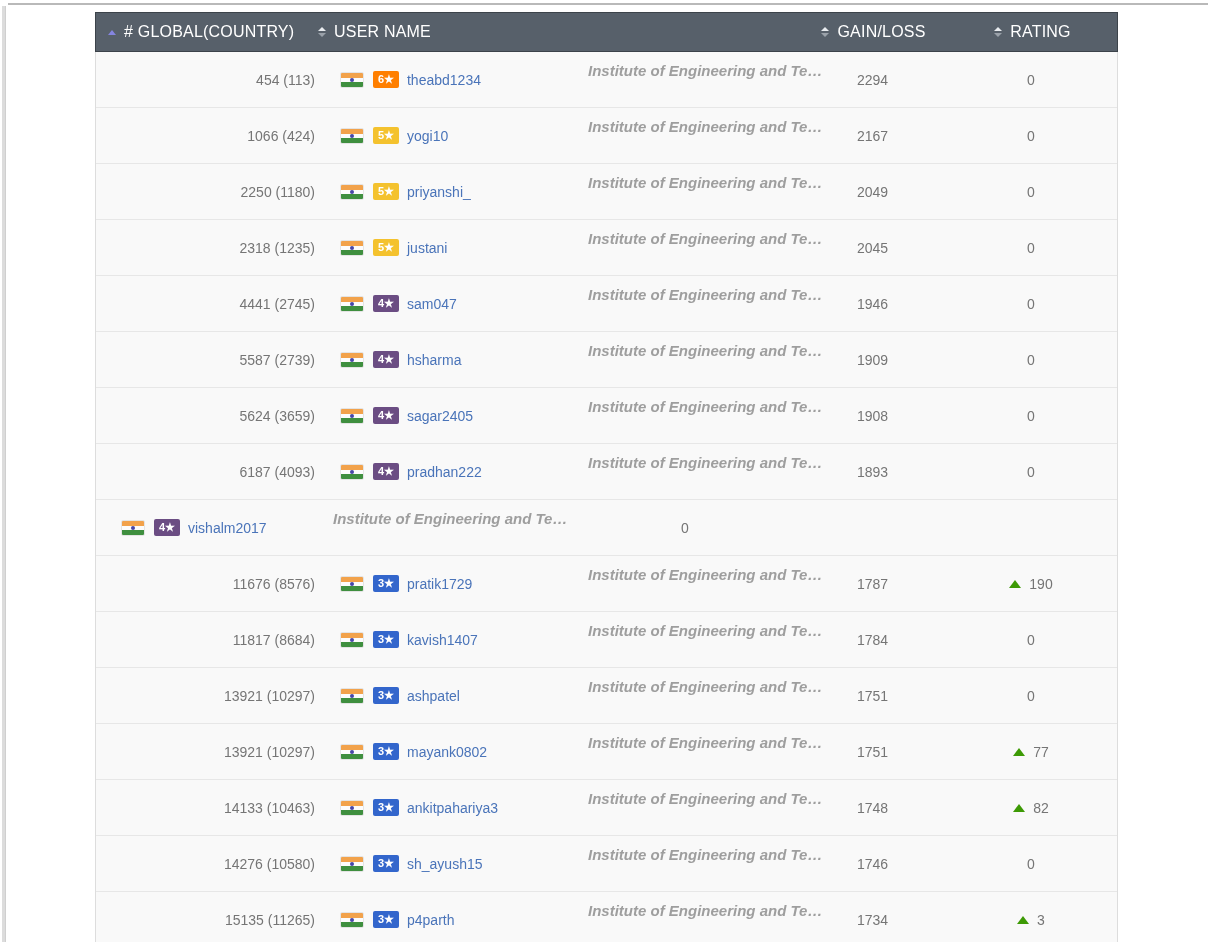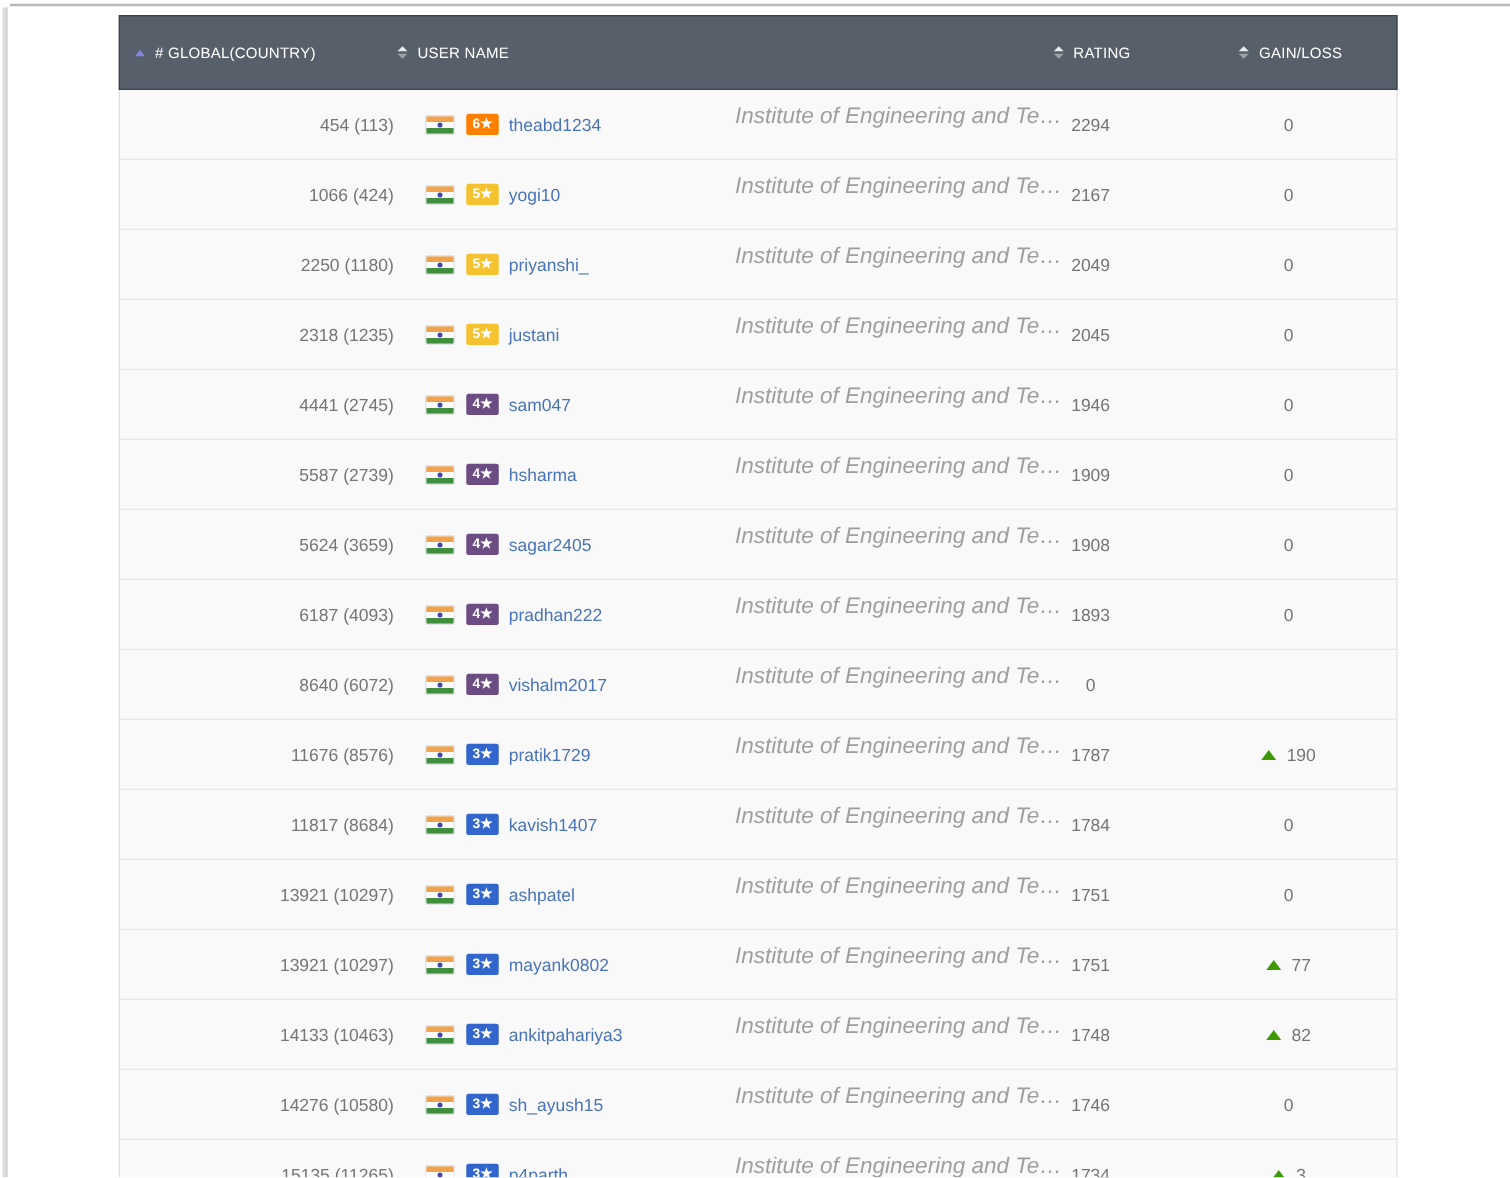--- a/index.html
+++ b/index.html
@@ -9,23 +9,23 @@
 
   
   .edge-left  { position:absolute; left:2px; top:6px; bottom:0; width:4px;
                 background:#dcdcdc; border-right:1px solid #cfcfcf; }
   .edge-top   { position:absolute; left:8px; right:0; top:3px; height:2px; background:#b9b9b9; }
 
   .table { position:absolute; left:95px; top:12px; width:1023px; }
 
   
   .thead { display:grid; grid-template-columns:220px 255px 230px 145px 173px;
-           height:60px; background:var(--header-bg,#57606a);
+           height:40px; background:var(--header-bg,#57606a);
            border:1px solid var(--header-border,#3c434a); color:var(--header-text,#fff);
-           font-size:12px; letter-spacing:.2px; }
+           font-size:16px; letter-spacing:.2px; }
   .th { display:flex; align-items:center; white-space:nowrap; }
   .th-rank   { justify-content:flex-start; padding-left:12px; }
   .th-user   { justify-content:flex-start; padding-left:2px; }
   .th-rating { justify-content:center; }
   .th-gain   { justify-content:center; }
 
   .sort-asc { display:inline-block; width:0; height:0; margin-right:8px;
               border-left:4px solid transparent; border-right:4px solid transparent;
               border-bottom:5px solid var(--sort-active,#8585e0); }
   .sort-both { display:inline-flex; flex-direction:column; align-items:center;
@@ -55,21 +55,21 @@
           background:linear-gradient(to bottom, #f2a24b 0 33%, #fcfcfc 33% 66%, #3f8f3f 66% 100%); }
   .flag::after { content:""; position:absolute; left:50%; top:50%; width:4px; height:4px;
           margin:-2px 0 0 -2px; border-radius:50%; background:#4646a8; }
 
   .star-badge { display:inline-block; padding:2px 5px 3px 5px; border-radius:2px;
           color:#fff; font-size:11px; font-weight:bold; line-height:12px;
           margin-right:8px; flex:none; }
 
   .username { color:var(--username-link,#4a74b9); text-decoration:none; font-size:14px; }
 
-  .inst { font-style:italic; font-size:18px; color:var(--institute-text,#9e9e9e); }
+  .inst { font-style:italic; font-size:15px; color:var(--institute-text,#9e9e9e);font-weight:bold; }
 
   .gain-up { display:none; width:0; height:0;
           border-left:6px solid transparent; border-right:6px solid transparent;
           border-bottom:8px solid var(--gain-up-green,#3d9a05); }
 </style>
 </head>
 <body>
 
 <div class="page">
   <div class="edge-left"></div>
@@ -79,28 +79,28 @@
     <div class="thead">
       <div class="th th-rank">
         <span class="sort-asc"></span>
         <span># GLOBAL(COUNTRY)</span>
       </div>
       <div class="th th-user">
         <span class="sort-both"></span>
         <span>USER NAME</span>
       </div>
       <div class="th th-inst"></div>
+      <div class="th th-gain">
+        <span class="sort-both"></span>
+        <span>GAIN/LOSS</span>
+      </div>
       <div class="th th-rating">
         <span class="sort-both"></span>
         <span>RATING</span>
       </div>
-      <div class="th th-gain">
-        <span class="sort-both"></span>
-        <span>GAIN/LOSS</span>
-      </div>
     </div>
     <div class="tbody">
   <div class="tr">
     <div class="td td-rank">
       <span>454 (113)</span>
     </div>
     <div class="td td-user">
       <span class="flag"></span>
       <span class="star-badge" style="background: rgb(255, 127, 0);">6★</span>
       <a class="username" href="#">theabd1234</a>
@@ -258,23 +258,20 @@
     <div class="td td-rating">
       <span>1893</span>
     </div>
     <div class="td td-gain">
 
       <span>0</span>
     </div>
   </div>
 
   <div class="tr">
-    <div class="td td-rank">
-      <span>8640 (6072)</span>
-    </div>
     <div class="td td-user">
       <span class="flag"></span>
       <span class="star-badge" style="background: rgb(107, 77, 131);">4★</span>
       <a class="username" href="#">vishalm2017</a>
     </div>
     <div class="td td-inst">
       <span class="inst">Institute of Engineering and Te…</span>
     </div>
     <div class="td td-gain">
 

